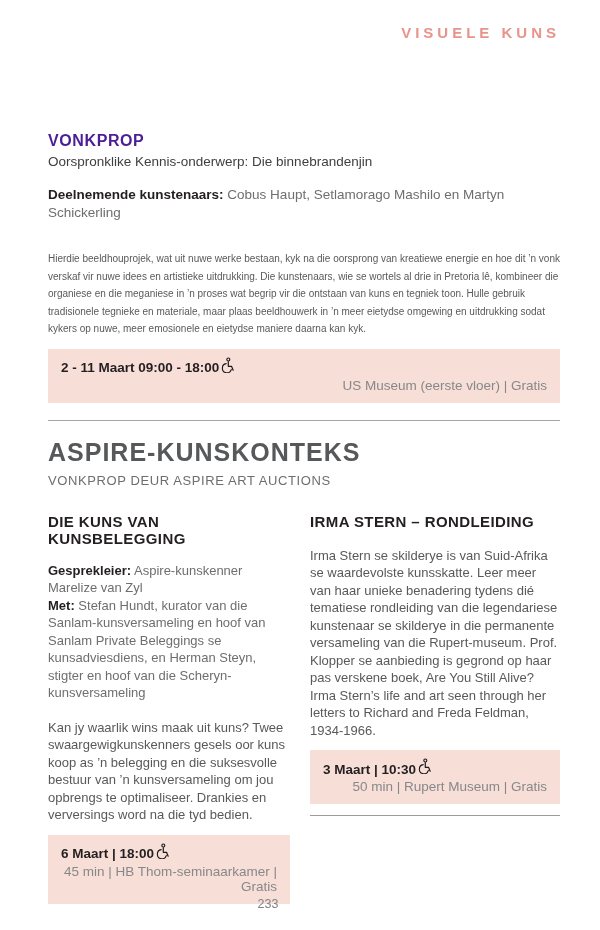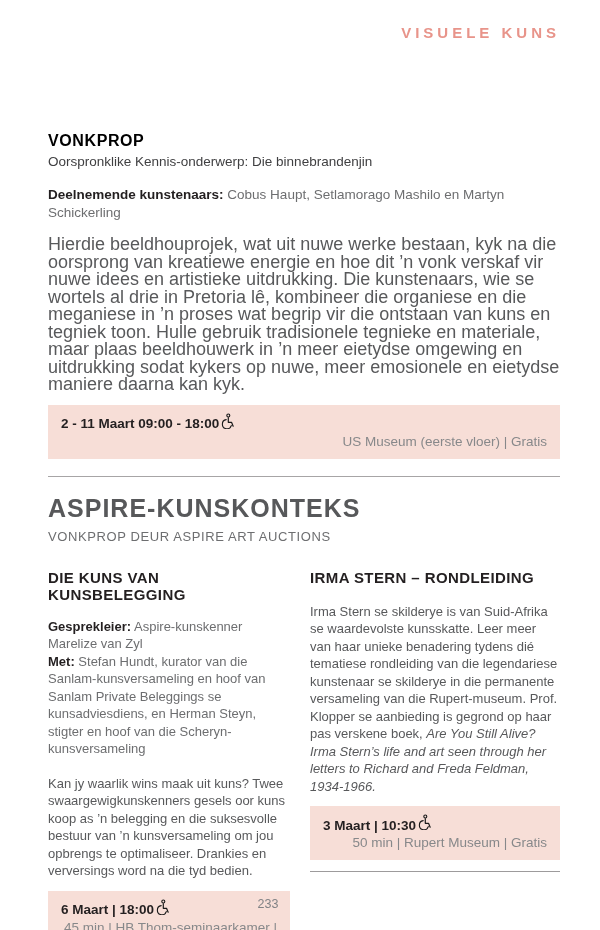--- a/index.html
+++ b/index.html
@@ -18,34 +18,34 @@
     font-size:15px; font-weight:bold; letter-spacing:4px;
     color:#e8948a;
   }
 
   .content { position:absolute; left:48px; top:0; width:512px; }
 
   
   .section-title {
     margin-top:132px;
     font-size:16px; font-weight:bold; letter-spacing:0.6px;
-    color:#000000;
+    color:#4c1d95;
   }
   .section-subtitle {
     margin-top:3px;
     font-size:13.5px; line-height:17px; color:#404042;
   }
   .meta-line {
     margin-top:16px;
     font-size:13.5px; line-height:17.5px; color:#6d6e70;
   }
   .meta-line b, .meta b { color:#231f20; font-weight:bold; }
   .body-par {
-    margin-top:15px;
-    font-size:18px; line-height:17.5px; color:#58595b;
+    margin-top:29px;
+    font-size:10px; line-height:17.5px; color:#58595b;
   }
 
   
   .event-box {
     margin-top:11px;
     background:#f7ded7;
     padding:11px 13px 10px 13px;
   }
   .event-when {
     font-size:13.5px; font-weight:bold; color:#231f20;
@@ -79,21 +79,21 @@
   .col-right { width:250px; }
   .col-title {
     font-size:15px; font-weight:bold; letter-spacing:0.4px;
     color:#231f20;
   }
   .col .meta {
     margin-top:15px;
     font-size:13px; line-height:17.5px; color:#6d6e70;
   }
   .col .body-par { font-size:13px; margin-top:17px; }
-  .book-title { font-style:italic; }
+  .book-title { }
   .col-divider {
     border:none; border-top:1.5px solid #9d9b9c;
     margin-top:11px;
   }
 
   .page-number {
     position:absolute; bottom:19px; left:0; width:536px;
     text-align:center; font-size:12.5px; color:#808285;
   }
 </style>

